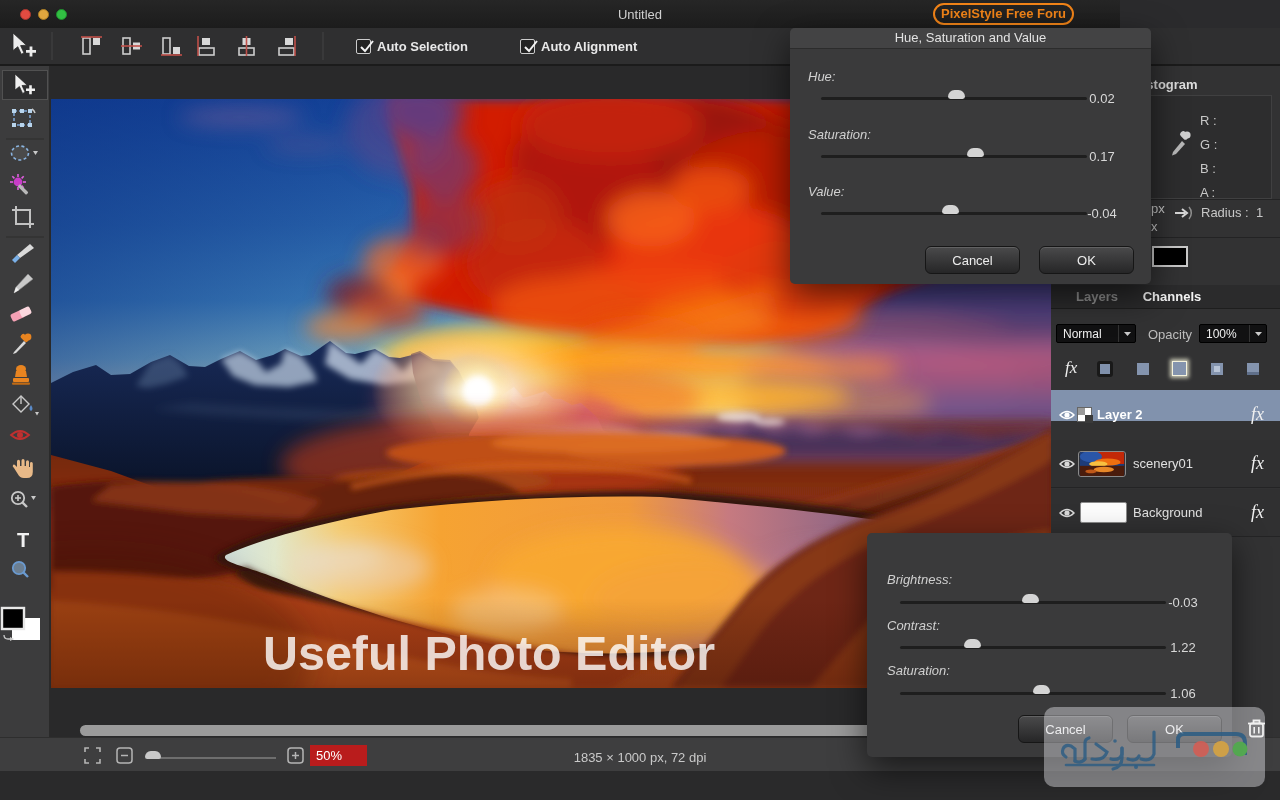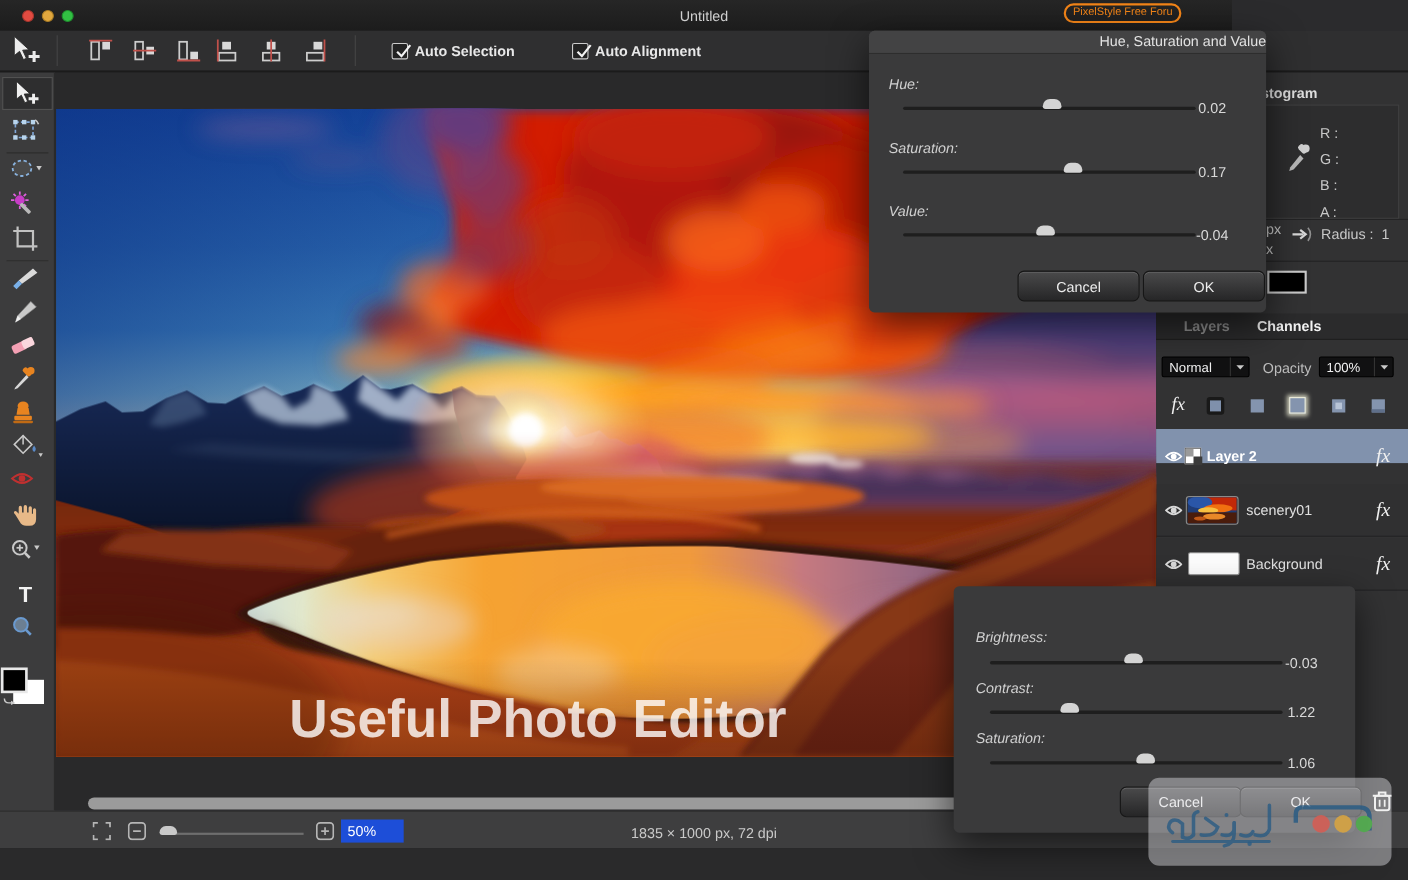--- a/index.html
+++ b/index.html
@@ -9,22 +9,22 @@
 
 
 #titlebar { position:absolute; left:0; top:0; width:1120px; height:28px;
   background:linear-gradient(#262626,#1c1c1c); }
 .tl { position:absolute; top:8.5px; width:11px; height:11px; border-radius:50%; }
 #tl-r { left:20px;  background:#e24b41; border:1px solid #a8362e; }
 #tl-y { left:38px;  background:#e0a73e; border:1px solid #ab7d24; }
 #tl-g { left:56px;  background:#32bf43; border:1px solid #1f8f2e; }
 #wintitle { position:absolute; top:7px; left:0; width:1280px; text-align:center;
   color:#cfcfcf; font-size:13px; }
-#badge { position:absolute; top:3px; right:46px; color:#f28418; font-size:10px;
-  font-weight:normal; border:2px solid #f28418; border-radius:11px; padding:1px 6px 2px; }
+#badge { position:absolute; top:3px; right:46px; color:#f28418; font-size:13px;
+  font-weight:bold; border:2px solid #f28418; border-radius:11px; padding:1px 6px 2px; }
 
 
 #toolbar { position:absolute; left:0; top:28px; width:1280px; height:38px;
   background:#2f2f30; border-bottom:2px solid #1b1b1b; }
 .checkrow { position:absolute; top:11px; display:flex; align-items:center; }
 .cbox { width:15px; height:15px; background:#232323; border:1px solid #cccccc;
   border-radius:2px; position:relative; margin-right:6px; }
 .cbox svg { position:absolute; left:1px; top:-2px; }
 .clabel { color:#e8e8e8; font-size:13px; font-weight:bold;text-align:center; }
 
@@ -38,36 +38,36 @@
   border-radius:6px; background:#9b9b9b; }
 #rightpanel { position:absolute; left:1051px; top:66px; width:229px; height:671px;
   background:#323233; }
 
 
 #statusbar { position:absolute; left:0; top:737px; width:1280px; height:34px;
   background:#3e3e3f; border-top:1px solid #2e2e2e; }
 #bottomstrip { position:absolute; left:0; top:771px; width:1280px; height:29px;
   background:#2a2a2b; }
 #zoombox { position:absolute; left:310px; top:7px; width:57px; height:21px;
-  background:#1d4ed8; color:#fff; font-size:13px; padding:3px 0 0 6px; }
+  background:#b91c1c; color:#fff; font-size:13px; padding:3px 0 0 6px; }
 #sizetext { position:absolute; left:0; top:12px; width:1280px; text-align:center;
   color:#c9c9c9; font-size:13px; }
 
 
 .dialog { position:absolute; background:#3a3a3b; border-radius:5px;
   box-shadow:0 12px 34px rgba(0,0,0,0.6); z-index:40; }
 .dtitle { height:21px; background:#434344; border-bottom:1px solid #2c2c2c;
-  border-radius:5px 5px 0 0; text-align:right; color:#e2e2e2; font-size:13px;
+  border-radius:5px 5px 0 0; text-align:center; color:#e2e2e2; font-size:13px;
   line-height:20px; }
 .dlabel { position:absolute; color:#d0d0d0; font-size:13px;font-style:italic; }
 .dtrack { position:absolute; height:3px; background:#1e1e1e; border-radius:2px; }
 .dthumb { position:absolute; width:17px; height:9px; background:#d4d4d4;
   border-radius:8px 8px 3px 3px; top:-7px; }
 .dval { position:absolute; color:#d8d8d8; font-size:13px; text-align:center; width:40px; }
-.dbtn { position:absolute; width:111px; height:28px; border-radius:6px;
+.dbtn { position:absolute; width:95px; height:28px; border-radius:6px;
   background:linear-gradient(#4a4a4b,#262627); border:1px solid #161616;
   box-shadow:inset 0 1px 0 rgba(255,255,255,0.14); color:#ededed; font-size:13px;
   text-align:center; line-height:27px; }
 
 
 .rp-text { position:absolute; color:#c8c8c8; font-size:13px; }
 .rp-sep { position:absolute; left:0; width:229px; height:1px; background:#232324; }
 .combo { position:absolute; height:19px; background:#111112; border:1px solid #000;
   border-radius:2px; color:#f0f0f0; font-size:12px; }
 .combo .arr { position:absolute; right:0; top:0; width:17px; height:17px;

